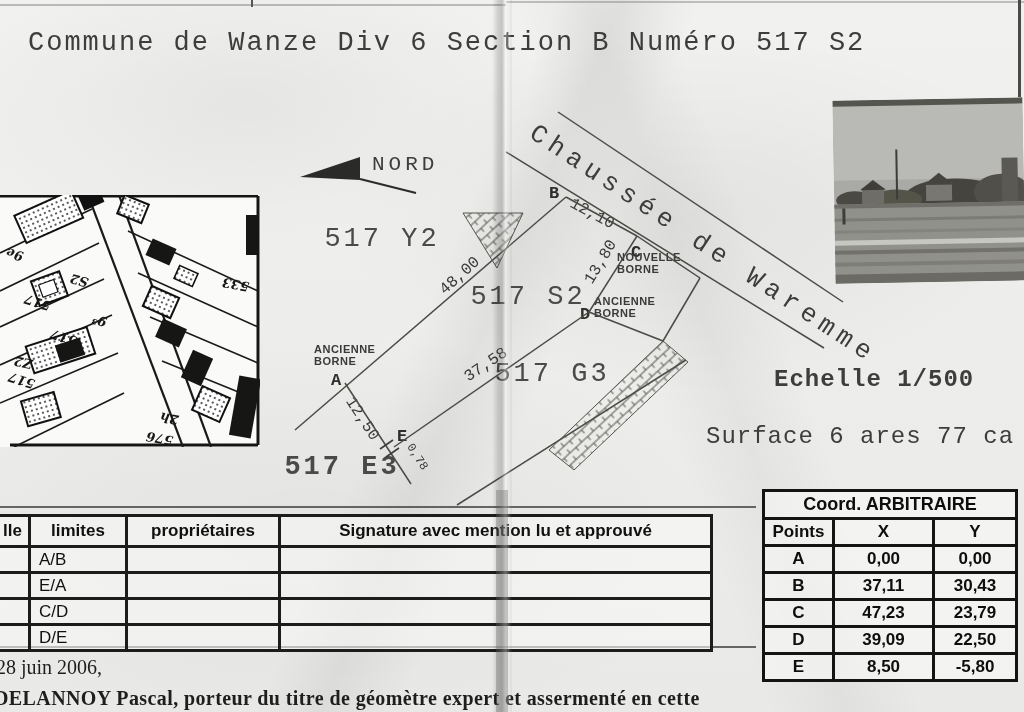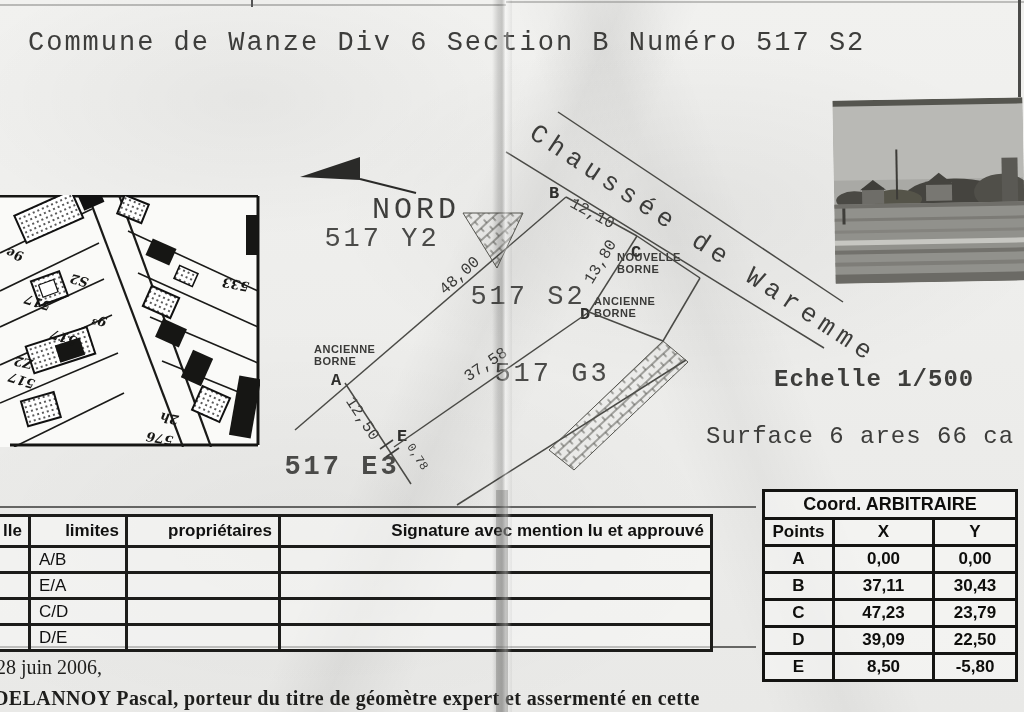--- a/index.html
+++ b/index.html
@@ -20,21 +20,21 @@
   
   .fold-v{position:absolute;left:492px;top:0;width:20px;height:712px;z-index:30;pointer-events:none;
     background:linear-gradient(90deg, rgba(0,0,0,0) 0%, rgba(0,0,0,0.14) 30%, rgba(120,120,118,0.38) 50%, rgba(255,255,255,0.35) 68%, rgba(0,0,0,0.05) 100%);}
   .fold-v2{position:absolute;left:496px;top:490px;width:12px;height:222px;z-index:31;background:rgba(100,100,98,0.35);pointer-events:none;}
   .crease-h{position:absolute;height:2px;background:#3a3a38;opacity:0.75;z-index:5;}
   .edge{position:absolute;background:#8a8a88;}
   
   table{border-collapse:collapse;background:rgba(248,248,246,0.6);}
   .sigtable{position:absolute;left:-46px;top:514px;z-index:10;}
   .sigtable th,.sigtable td{border:3px solid #1c1c1a;font-size:17px;color:#111;}
-  .sigtable th{font-weight:bold;text-align:right;padding:2px 6px;height:24px;}
+  .sigtable th{font-weight:bold;text-align:center;padding:2px 6px;height:24px;}
   .sigtable td{font-weight:normal;padding:1px 8px;height:21px;}
   .coordtable{position:absolute;left:762px;top:489px;z-index:10;}
   .coordtable th,.coordtable td{border:3px solid #141412;font-size:17px;color:#0e0e0c;text-align:center;}
   .coordtable .ttl{font-size:18px;font-weight:bold;height:23px;}
   .coordtable th{font-weight:bold;height:22px;}
   .coordtable td{font-weight:bold;height:22px;}
   
   .serif{font-family:"Liberation Serif","DejaVu Serif",serif;color:#1e1e1c;}
   .bornetxt{font-size:11px;line-height:1.08;font-weight:bold;color:#3a3a38;letter-spacing:0.5px;}
 </style>
@@ -173,21 +173,21 @@
 
     <polygon points="463,213 523,213 497,268" fill="url(#brick1)" stroke="#55554f" stroke-width="1"></polygon>
 
     <line x1="380" y1="449" x2="393" y2="440" stroke="#3c3c3a" stroke-width="1.6"></line>
     <line x1="386" y1="457" x2="399" y2="448" stroke="#3c3c3a" stroke-width="1.6"></line>
 
     <polygon points="300,177 360,157 360,180" fill="#2a2a28"></polygon>
     <line x1="360" y1="179" x2="416" y2="193" stroke="#2a2a28" stroke-width="2"></line>
   </svg>
 
-  <div class="label cad" style="left:372px;top:153px;font-size:30px;letter-spacing:4px;margin-top:40px;">NORD</div>
+  <div class="label cad" style="left:372px;top:153px;font-size:21px;letter-spacing:4px;">NORD</div>
 
   <div class="label cad rot" style="left:500px;top:222px;width:384px;text-align:center;font-size:26px;letter-spacing:6px;transform:rotate(33.5deg);">Chaussée de Waremme</div>
 
   <div id="parcelLabels">
       <div class="label cad" style="left: 312px; top: 224px; width: 140px; text-align: center; font-size: 27px; letter-spacing: 3px; color: rgb(74, 74, 72);">517 Y2</div>
       <div class="label cad" style="left: 458px; top: 282px; width: 140px; text-align: center; font-size: 27px; letter-spacing: 3px; color: rgb(74, 74, 72);">517 S2</div>
       <div class="label cad" style="left: 482px; top: 359px; width: 140px; text-align: center; font-size: 27px; letter-spacing: 3px; color: rgb(74, 74, 72);">517 G3</div>
       <div class="label cad" style="left: 272px; top: 452px; width: 140px; text-align: center; font-size: 27px; letter-spacing: 3px; color: rgb(74, 74, 72); font-weight: bold;">517 E3</div>
     </div>
   <div id="pointLabels">
@@ -214,21 +214,21 @@
   <div id="measureLabels">
       <div class="label cad rot" style="left: 430px; top: 267px; width: 60px; text-align: center; font-size: 16px; color: rgb(58, 58, 56); transform: rotate(-42deg);">48,00</div>
       <div class="label cad rot" style="left: 562px; top: 205px; width: 60px; text-align: center; font-size: 16px; color: rgb(58, 58, 56); transform: rotate(28deg);">12,10</div>
       <div class="label cad rot" style="left: 571px; top: 253px; width: 60px; text-align: center; font-size: 16px; color: rgb(58, 58, 56); transform: rotate(-59deg);">13,80</div>
       <div class="label cad rot" style="left: 456px; top: 356px; width: 60px; text-align: center; font-size: 16px; color: rgb(58, 58, 56); transform: rotate(-34deg);">37,58</div>
       <div class="label cad rot" style="left: 332px; top: 410px; width: 60px; text-align: center; font-size: 16px; color: rgb(58, 58, 56); transform: rotate(57deg);">12,50</div>
       <div class="label cad rot" style="left: 387px; top: 450px; width: 60px; text-align: center; font-size: 12px; color: rgb(58, 58, 56); transform: rotate(57deg);">0,78</div>
     </div>
 
   <div class="label cad" style="left:774px;top:366px;font-size:24px;letter-spacing:1px;font-weight:bold;">Echelle 1/500</div>
-  <div class="label cad" style="left:706px;top:423px;font-size:24px;letter-spacing:1px;">Surface 6 ares 66 ca</div>
+  <div class="label cad" style="left:706px;top:423px;font-size:24px;letter-spacing:1px;">Surface 6 ares 77 ca</div>
 
   <table class="sigtable">
     <colgroup>
         <col style="width:74px">
         <col style="width:97px">
         <col style="width:153px">
         <col style="width:432px">
       </colgroup>
     <thead>
         <tr id="sigHead">

